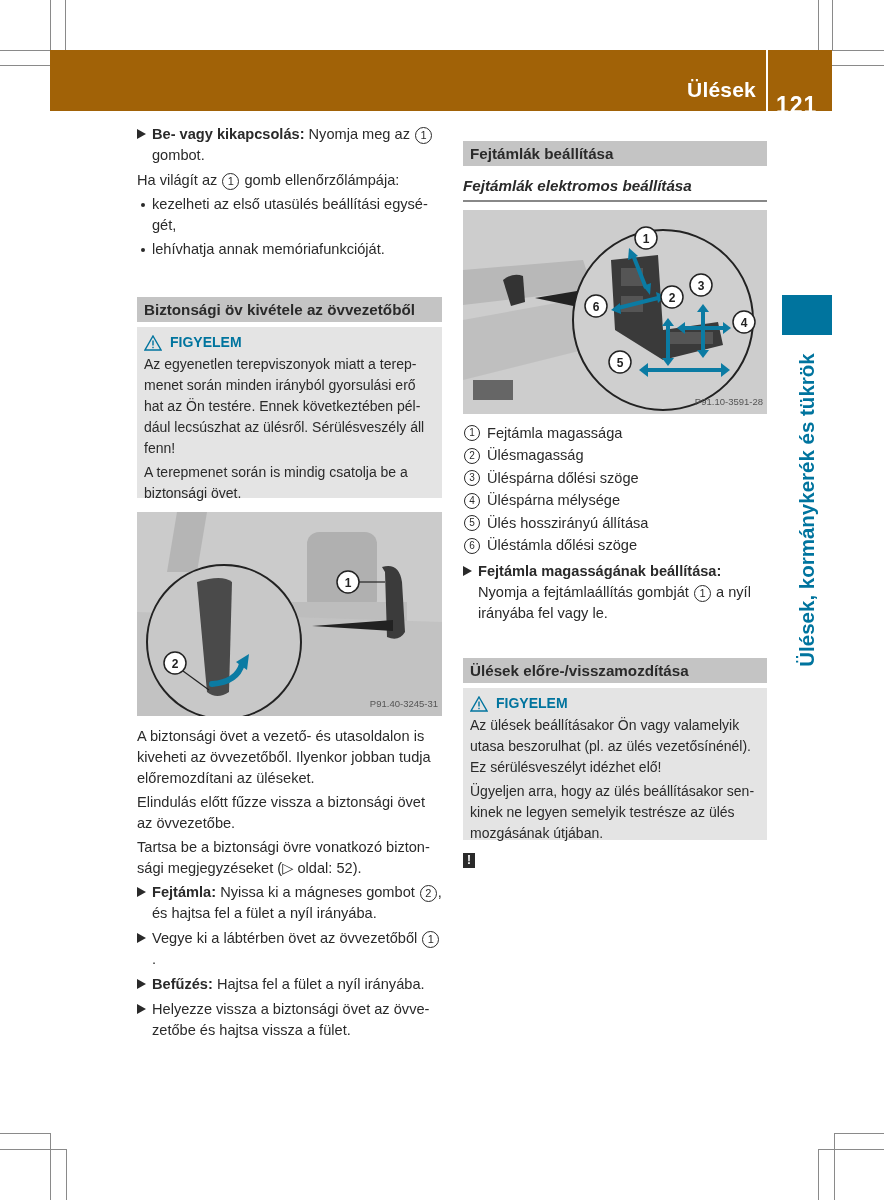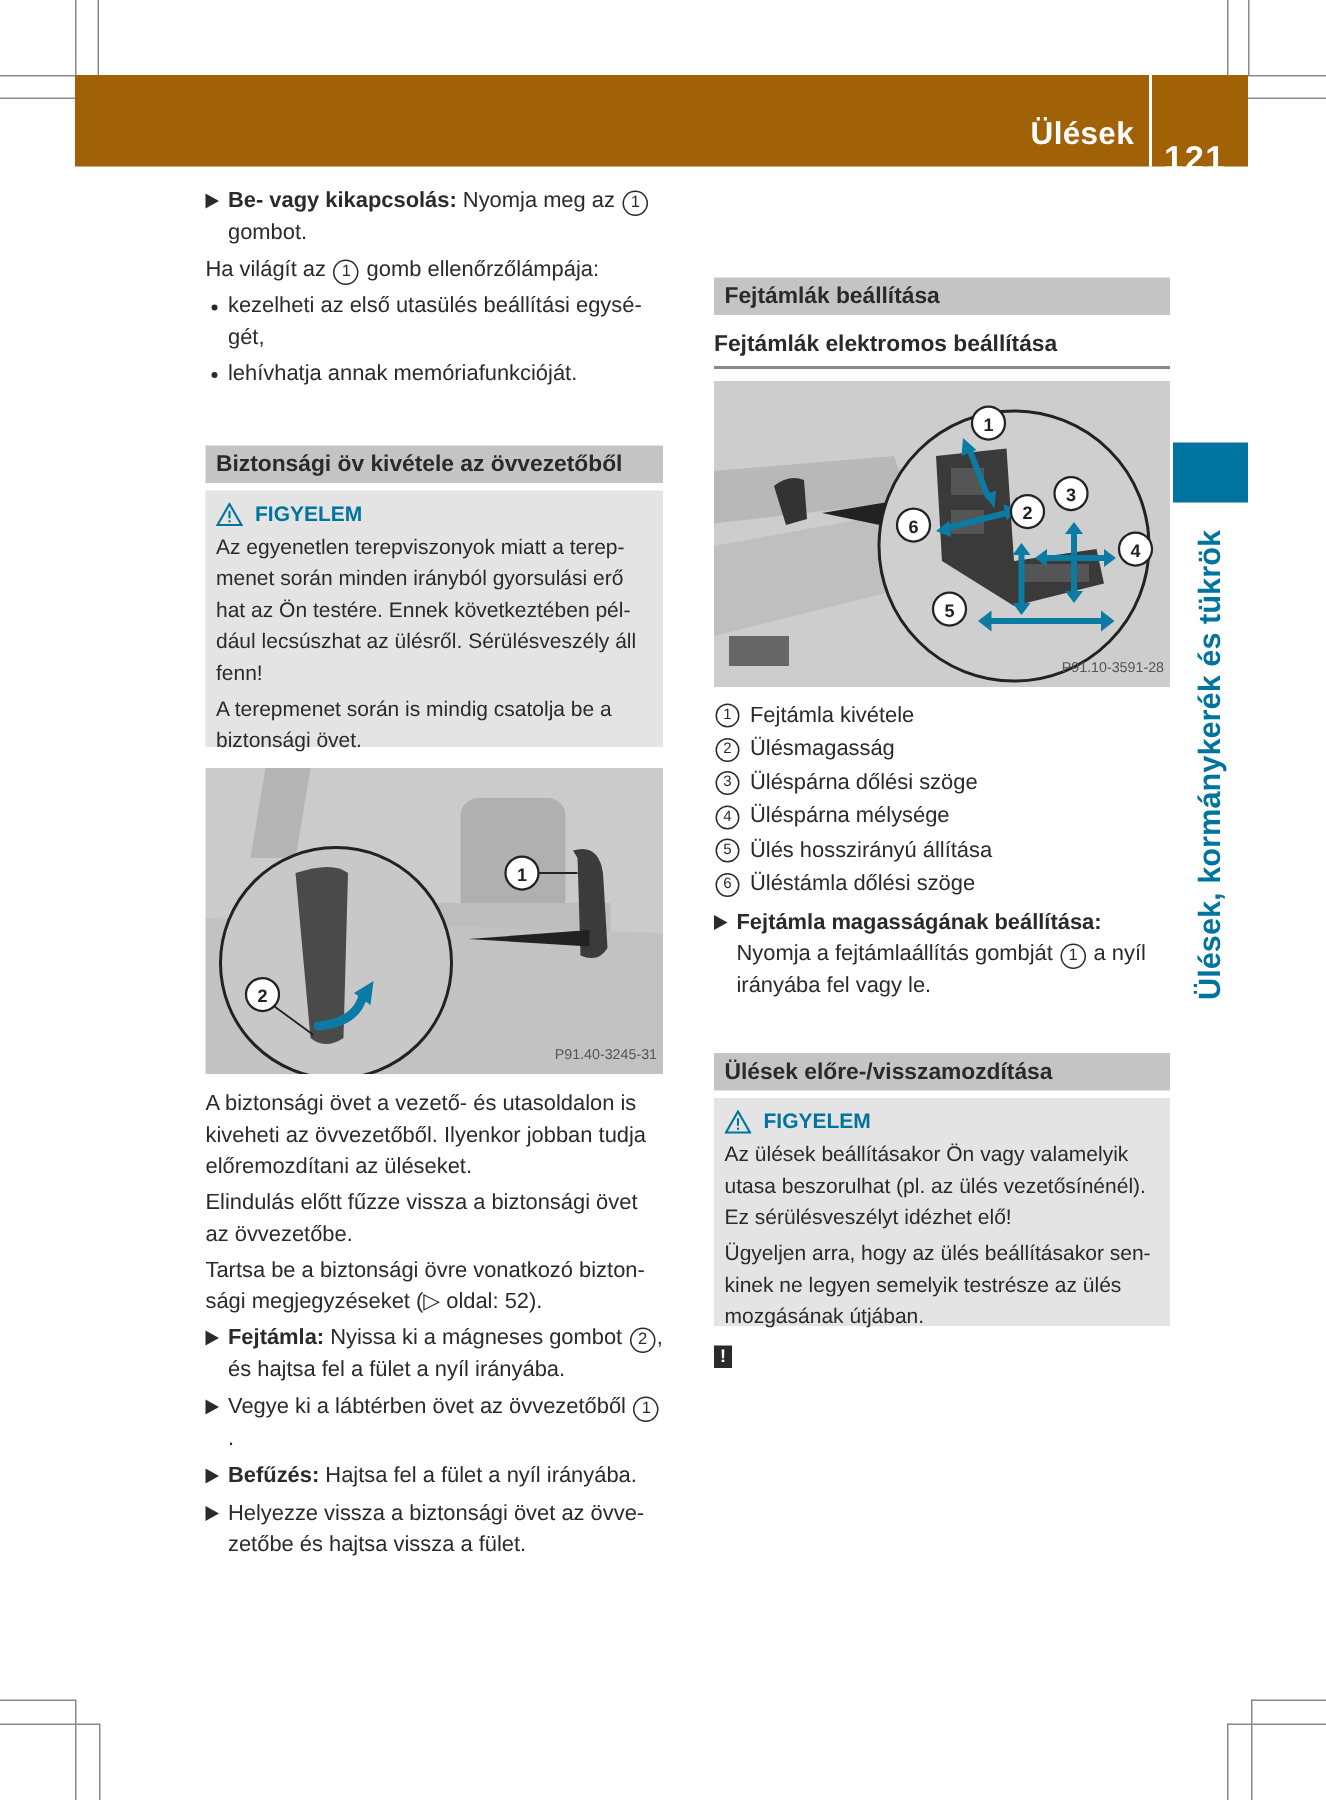--- a/index.html
+++ b/index.html
@@ -12,33 +12,33 @@
   .header-bar .sep { position: absolute; left: 716px; top: 0; width: 2px; height: 61px; background: #ffffff; }
   .header-title { position: absolute; right: 76px; top: 28px; color: #fff; font-weight: bold; font-size: 21px; letter-spacing: 0.2px; }
   .header-page { position: absolute; left: 726px; top: 42px; color: #fff; font-weight: bold; font-size: 23px; letter-spacing: 1px; }
 
   .side-block { position: absolute; left: 782px; top: 295px; width: 50px; height: 40px; background: #00749e; }
   .side-text { position: absolute; left: 807px; top: 510px; transform: translate(-50%, -50%) rotate(-90deg); white-space: nowrap;
                color: #00749e; font-weight: bold; font-size: 20.5px; }
 
   .col { position: absolute; font-size: 14.6px; line-height: 21px; }
   .col-left { left: 137px; top: 124px; width: 305px; }
-  .col-right { left: 476px; top: 141px; width: 304px; margin-top: 44px; }
+  .col-right { left: 463px; top: 141px; width: 304px; }
 
   .p { margin-bottom: 3px; }
   .step { position: relative; padding-left: 15px; margin-bottom: 4px; }
   .step .tri { position: absolute; left: 0; top: 5px; width: 0; height: 0; border-top: 5px solid transparent; border-bottom: 5px solid transparent; border-left: 9px solid #2a2a2a; }
   .bullet { position: relative; padding-left: 15px; margin-bottom: 3px; }
   .bullet .dot { position: absolute; left: 4px; top: 9px; width: 4px; height: 4px; border-radius: 50%; background: #2a2a2a; }
   b { font-weight: bold; }
 
   .num { display: inline-block; width: 17px; height: 17px; border: 1.3px solid #2a2a2a; border-radius: 50%; font-size: 11px; line-height: 14px; text-align: center; vertical-align: 0px; margin: 0 1px; }
 
   .section-head { background: #c4c4c4; font-weight: bold; font-size: 15.2px; padding: 3px 7px; height: 25px; line-height: 19px; }
-  .subhead { font-weight: bold; font-size: 15.2px; padding-bottom: 4px; border-bottom: 2px solid #888; margin-bottom: 8px; }
+  .subhead { font-weight: bold; font-size: 15.2px; padding-bottom: 4px; border-bottom: 2px solid #888; margin-bottom: 8px; font-style: italic; }
 
   .warn { background: #e4e4e4; padding: 5px 7px 6px 7px; font-size: 14px; line-height: 21px; }
   .warn-title { color: #00749e; font-weight: bold; display: flex; align-items: center; gap: 8px; margin-bottom: 1px; }
   .warn .p { margin-bottom: 3px; }
 
   .figure { position: relative; background: #cfcfcf; overflow: hidden; }
   .fig-code { position: absolute; right: 4px; bottom: 2px; font-size: 9.5px; color: #555; }
 
   .legend-item { display: flex; align-items: center; gap: 6px; height: 22.5px; }
   .legend-item .num { width: 16px; height: 16px; font-size: 10px; line-height: 13px; border-width: 1px; }
@@ -204,21 +204,21 @@
         <circle cx="133" cy="96" r="11" fill="#fff" stroke="#222" stroke-width="1.5"></circle>
           <text x="133" y="101">6</text>
       </g>
     </svg>
     <span class="fig-code">P91.10-3591-28</span>
   </div>
 
   <div style="height:8px"></div>
   <div class="legend-item">
       <span class="num">1</span>
-      <span>Fejtámla kivétele</span>
+      <span>Fejtámla magassága</span>
     </div>
   <div class="legend-item">
       <span class="num">2</span>
       <span>Ülésmagasság</span>
     </div>
   <div class="legend-item">
       <span class="num">3</span>
       <span>Üléspárna dőlési szöge</span>
     </div>
   <div class="legend-item">

